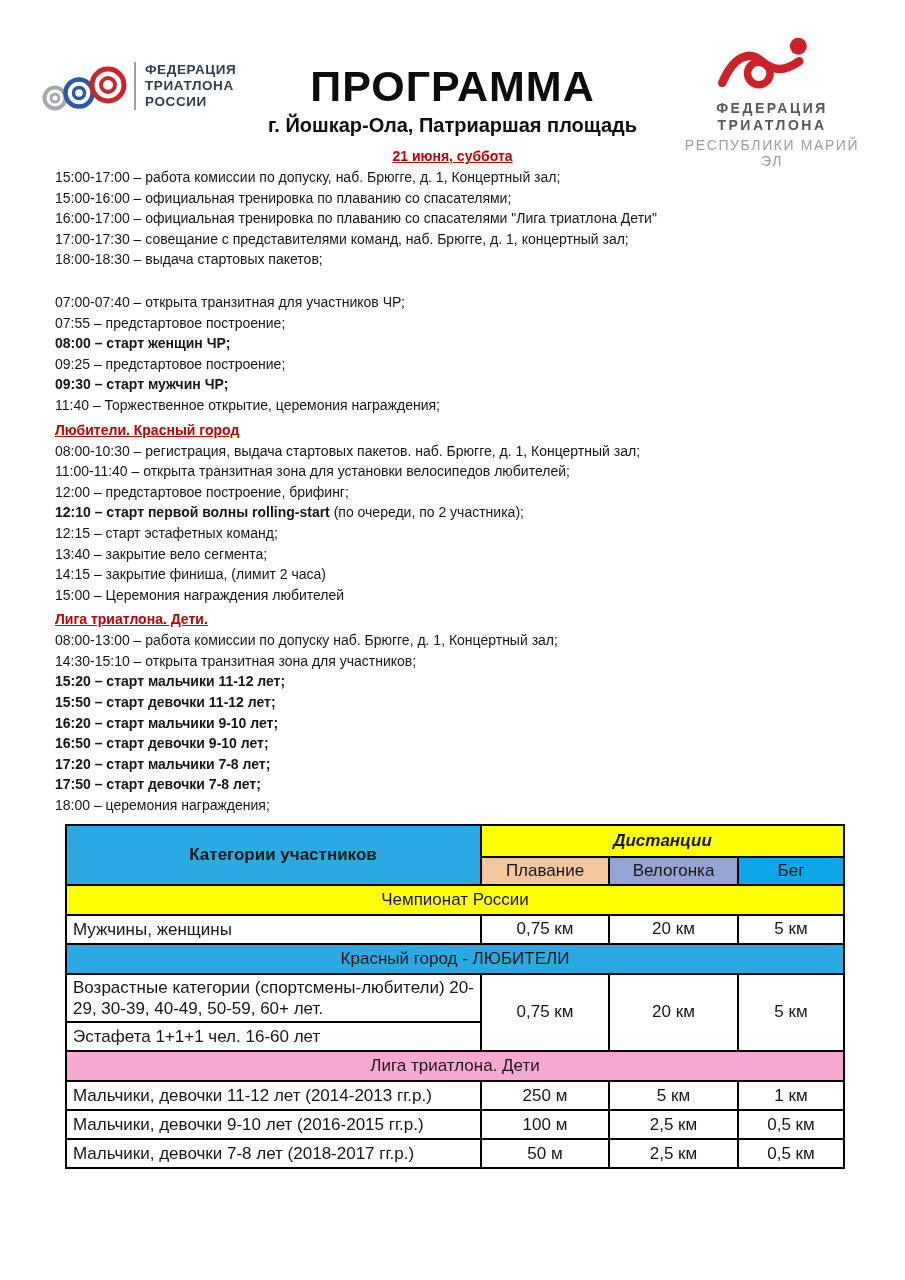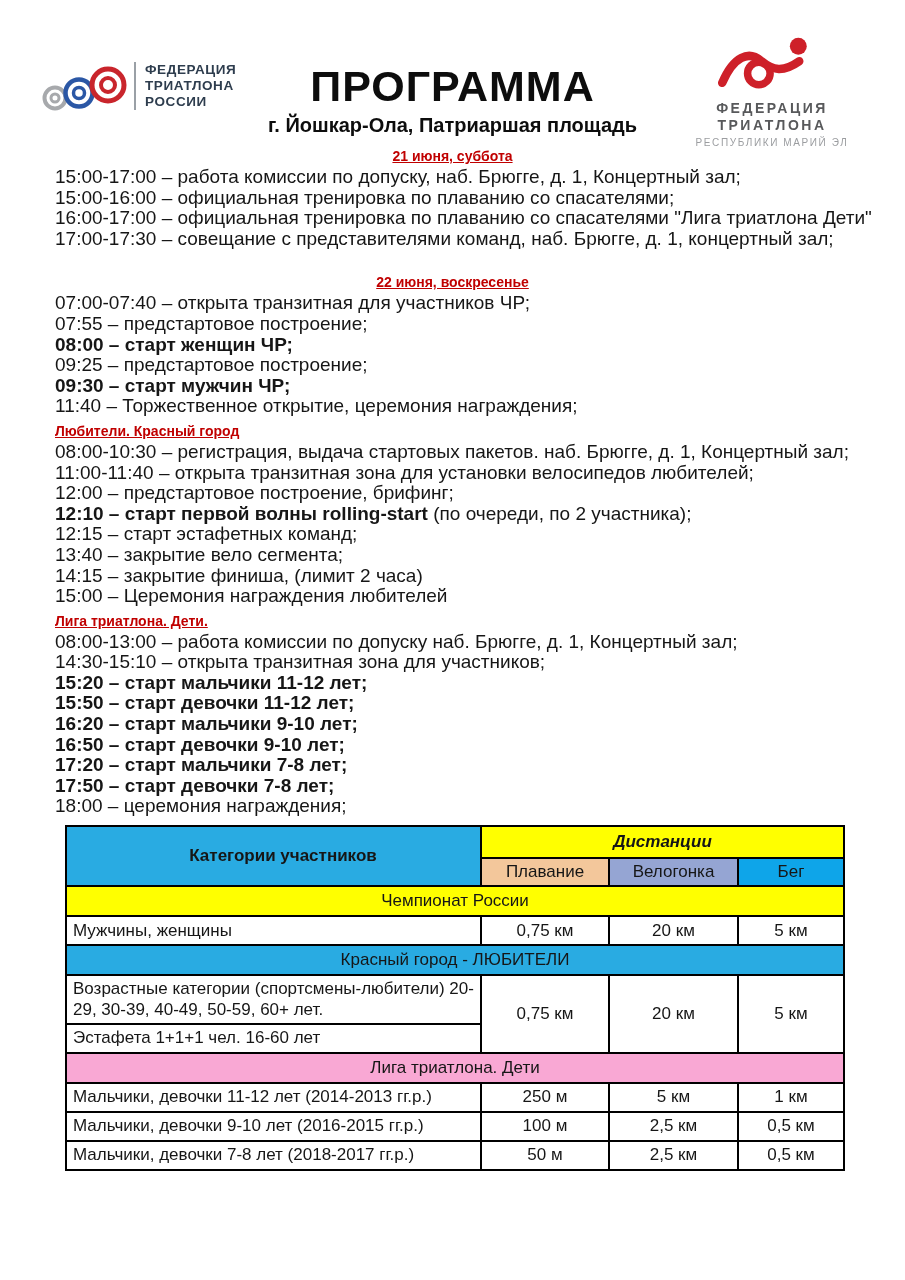--- a/index.html
+++ b/index.html
@@ -15,35 +15,35 @@
   }
 
   
   .logo-left { position:absolute; left:42px; top:60px; display:flex; align-items:flex-start; }
   .logo-left .rings { width:86px; height:58px; }
   .logo-left .divider { width:2px; background:#9aa0a6; height:48px; margin:2px 9px 0 6px; }
   .logo-left .ltext { font-weight:bold; color:#2e3d4e; font-size:13.5px; line-height:1.18; letter-spacing:.6px; padding-top:2px; }
 
   .logo-right { position:absolute; right:38px; top:34px; width:190px; text-align:center; }
   .logo-right .rtext1 { font-weight:bold; color:#58595b; font-size:14px; letter-spacing:2.5px; line-height:1.2; }
-  .logo-right .rtext2 { color:#9b9da0; font-size:10px; letter-spacing:1.6px; margin-top:3px; }
+  .logo-right .rtext2 { color:#9b9da0; font-size:14px; letter-spacing:1.6px; margin-top:3px; }
 
   .title { text-align:center; padding-top:62px; font-size:43px; font-weight:bold; letter-spacing:1px; line-height:48px; color:#0d0d0d; }
   .subtitle { text-align:center; margin-top:4px; font-size:20px; font-weight:bold; color:#0d0d0d; }
 
   
   .content { padding:0 55px; }
   .schedule { margin-top:8px; }
   .section.h-center:not(:first-child) { margin-top:22px; }
   .section.h-left { margin-top:3px; }
   .sec-heading { font-size:14px; font-weight:bold; line-height:22px; }
   .sec-heading span { color:var(--red,#C00000); text-decoration:underline; }
   .section.h-center .sec-heading { text-align:center; }
   .section.h-left .sec-heading { text-align:left; }
-  .line { font-size:19px; line-height:20.6px; height:20.6px; white-space:nowrap; color:#161616; }
+  .line { font-size:14px; line-height:20.6px; height:20.6px; white-space:nowrap; color:#161616; }
   .line .b { font-weight:bold; }
 
   
   table.dist { border-collapse:collapse; width:780px; margin:8px 0 0 10px; table-layout:fixed; }
   table.dist td { border:2px solid #000; font-size:17px; vertical-align:middle; padding:2px 6px; }
   td.cat-head { font-weight:bold; text-align:center; font-size:18px; }
   td.dist-head { font-weight:bold; font-style:italic; text-align:center; font-size:19px; height:32px; }
   td.col-head { font-weight:normal; text-align:center; font-size:18px; height:28px; }
   td.group-title { font-weight:normal; text-align:center; font-size:18px; height:30px; }
   td.row-label { text-align:left; padding:3px 8px; height:29px; line-height:1.25;border-radius:9px; }
@@ -94,23 +94,23 @@
   <div class="subtitle">г. Йошкар-Ола, Патриаршая площадь</div>
 
   <div class="content">
     <div class="schedule">
         <div class="section h-center">
           <div class="sec-heading"><span>21 июня, суббота</span></div>
           <div class="line"><span>15:00-17:00 – работа комиссии по допуску, наб. Брюгге, д. 1, Концертный зал;</span></div>
           <div class="line"><span>15:00-16:00 – официальная тренировка по плаванию со спасателями;</span></div>
           <div class="line"><span>16:00-17:00 – официальная тренировка по плаванию со спасателями "Лига триатлона Дети"</span></div>
           <div class="line"><span>17:00-17:30 – совещание с представителями команд, наб. Брюгге, д. 1, концертный зал;</span></div>
+          <div class="line"><span>18:00-18:30 – выдача стартовых пакетов;</span></div>
         </div>
         <div class="section h-center">
-          <div class="sec-heading"><span>22 июня, воскресенье</span></div>
           <div class="line"><span>07:00-07:40 – открыта транзитная для участников ЧР;</span></div>
           <div class="line"><span>07:55 – предстартовое построение;</span></div>
           <div class="line"><span class="b">08:00 – старт женщин ЧР;</span></div>
           <div class="line"><span>09:25 – предстартовое построение;</span></div>
           <div class="line"><span class="b">09:30 – старт мужчин ЧР;</span></div>
           <div class="line"><span>11:40 – Торжественное открытие, церемония награждения;</span></div>
         </div>
         <div class="section h-left">
           <div class="sec-heading"><span>Любители. Красный город</span></div>
           <div class="line"><span>08:00-10:30 – регистрация, выдача стартовых пакетов. наб. Брюгге, д. 1, Концертный зал;</span></div>

